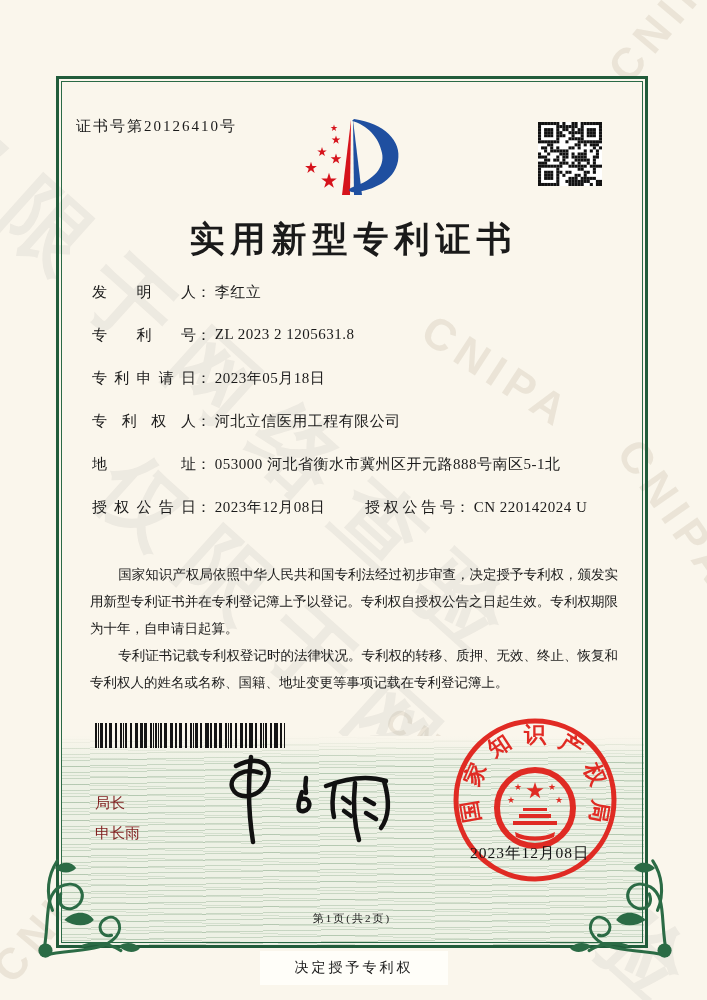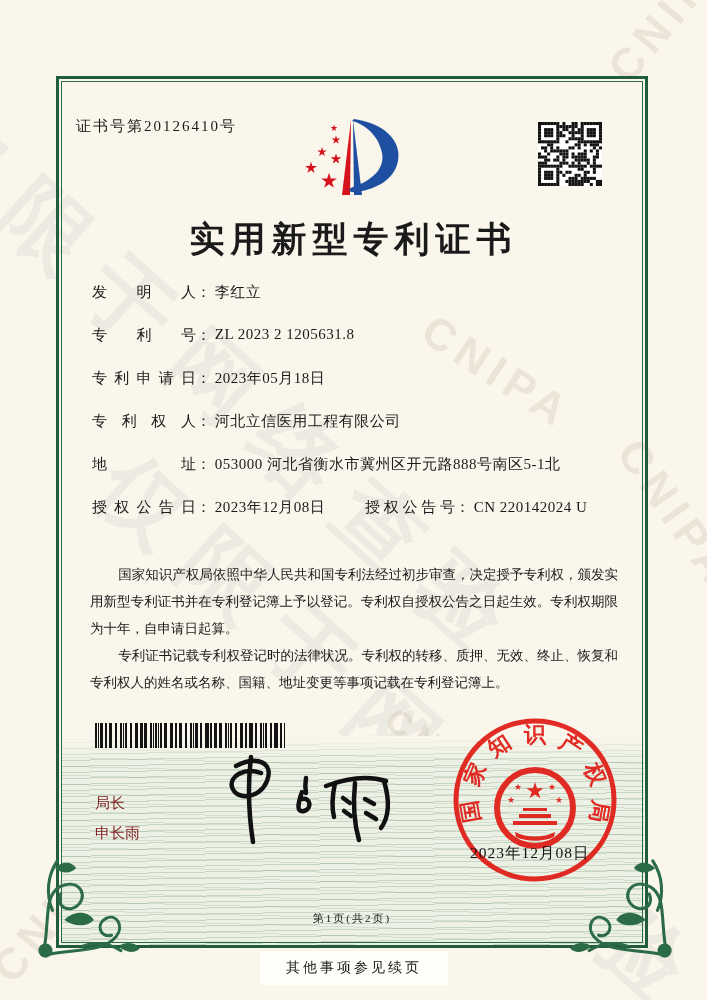--- a/index.html
+++ b/index.html
@@ -479,15 +479,15 @@
       <path d="M40,88 C52,84 62,86 72,92"></path>
     </g>
     <g fill="#2b6b45">
       <circle cx="8" cy="92" r="6"></circle>
       <path d="M24,66 C32,58 44,58 49,66 C44,72 32,72 24,66 Z"></path>
       <path d="M16,22 C22,16 30,16 34,22 C30,27 21,27 16,22 Z"></path>
       <path d="M70,88 C76,84 84,85 88,90 C84,95 75,94 70,88 Z"></path>
     </g>
   </svg>
 
-  <div class="continuation">其他事项参见续页</div>
+  <div class="continuation">决定授予专利权</div>
 
 </div>
 
 </body></html>

